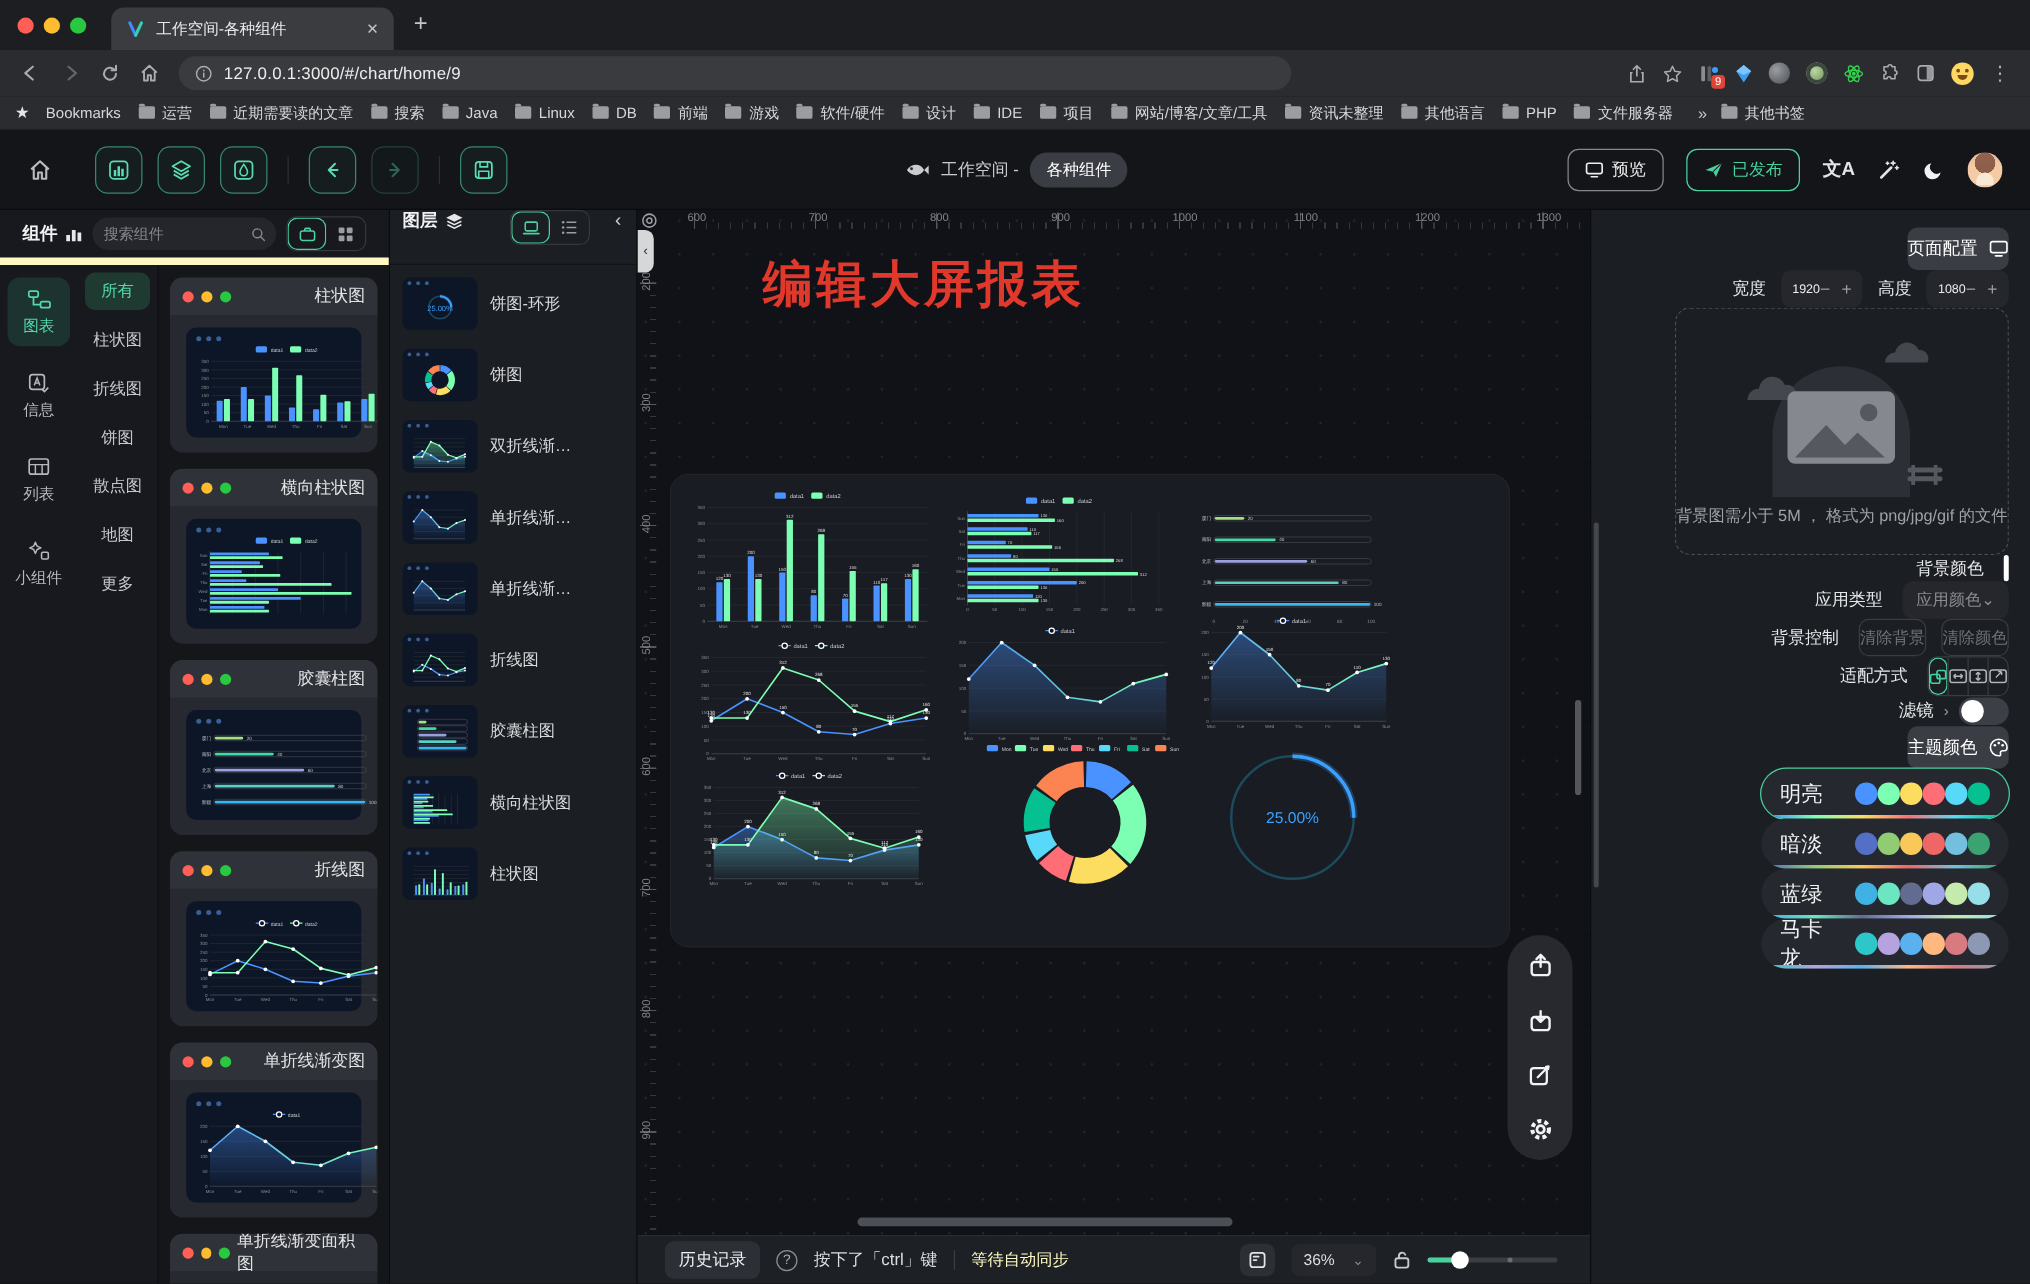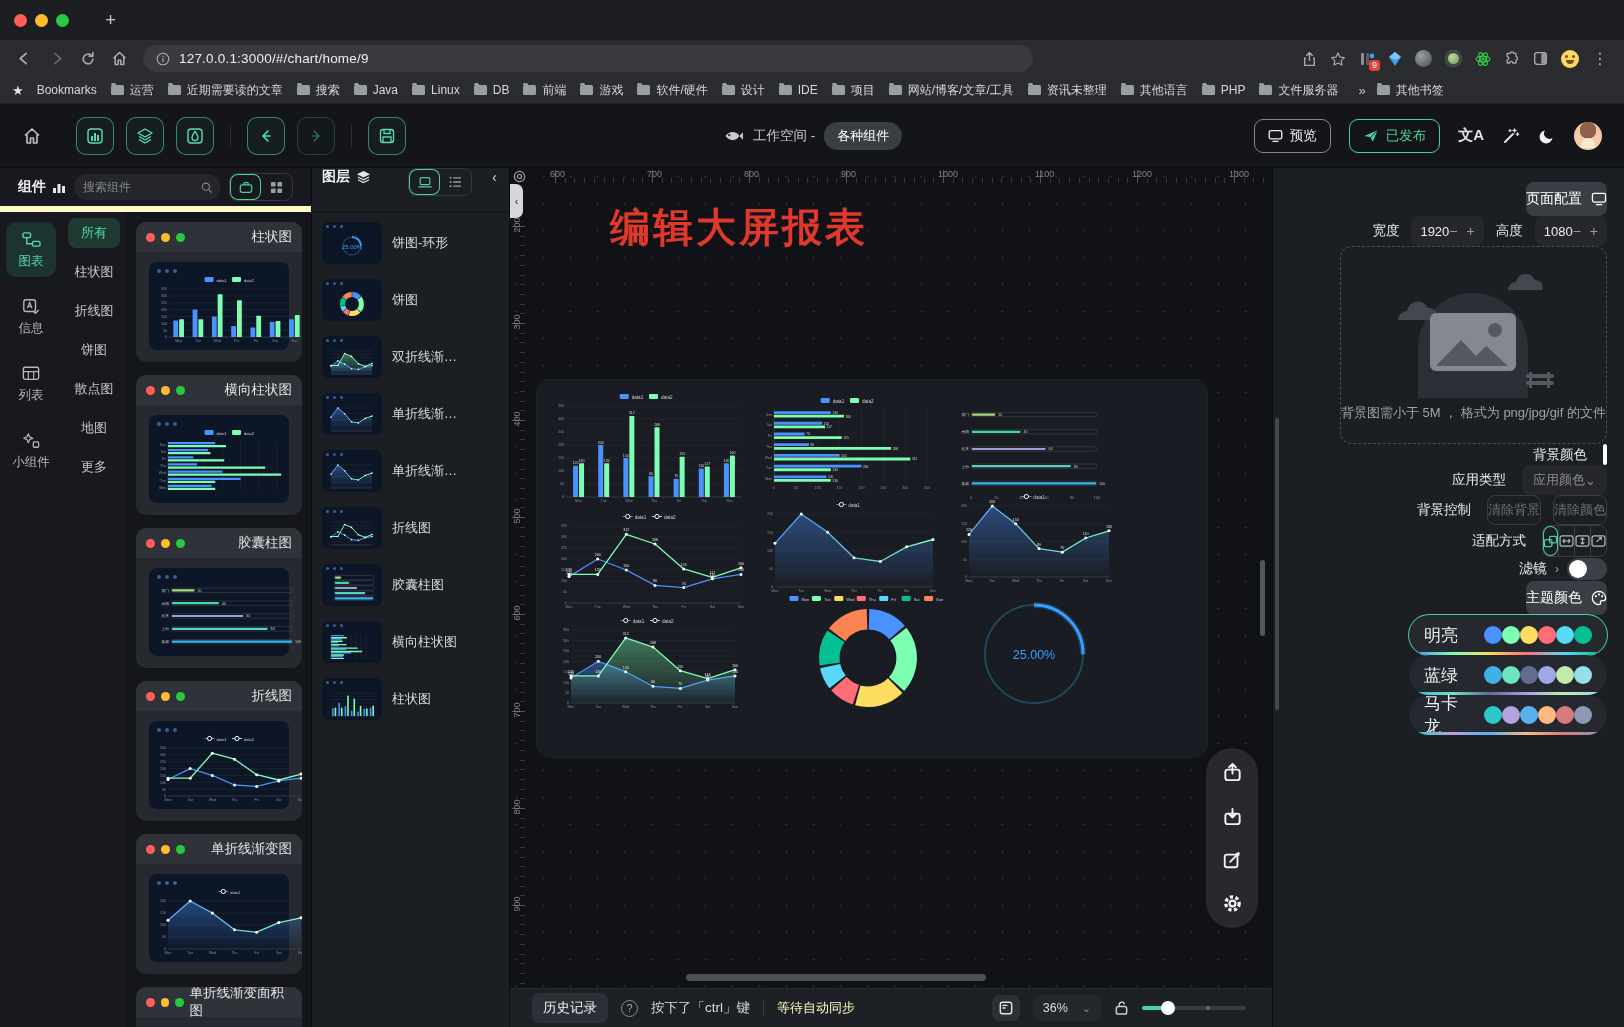--- a/index.html
+++ b/index.html
@@ -124,21 +124,21 @@
   .slider .knob { position:absolute; left:19px; top:-5px; width:14px; height:14px; background:#fff; border-radius:50%; }
   .slider .detent { position:absolute; left:64px; top:0; width:4px; height:4px; background:#6a6d72; border-radius:50%; }
 
   
   .right-panel { width:352px; background:#1b1e23; border-left:1px solid #0b0c0e; padding:14px 17px 0; display:flex; flex-direction:column; position:relative; overflow:hidden;align-items:flex-end; }
   .rp-scroll { position:absolute; left:2px; top:250px; width:4px; height:292px; background:#44474d; border-radius:2px; }
   .panel-btn { background:#3a3d43; border-radius:8px; height:34px; display:flex; align-items:center; justify-content:center; gap:9px; font-size:14px; color:#fff; flex:none; }
   .dims { display:flex; align-items:center; gap:12px; }
   .dim-label { font-size:13.5px; color:#e6e7e9; flex:none; }
   .stepper { flex:1; height:30px; background:#25272c; border-radius:8px; display:flex; align-items:center; padding:0 9px; min-width:0; }
-  .stepper .val { font-size:13px; color:#eceded; }
+  .stepper .val { font-size:10px; color:#eceded; }
   .stepper .ops { margin-left:auto; color:#9a9da2; font-size:14px; display:flex; gap:9px; }
   .upload { border:1px dashed #4b4e54; border-radius:12px; height:198px; display:flex; flex-direction:column; align-items:center; justify-content:center; gap:6px; }
   .upload-hint { color:#9fa2a7; font-size:13px; }
   .cfg-row { display:flex; align-items:center; gap:12px; }
   .cfg-label { width:58px; font-size:13.5px; color:#e6e7e9; flex:none; }
   .checker { flex:1; height:21px; border-radius:11px; border:2px solid #fff; background-image:conic-gradient(#c9c9c9 25%,#ffffff 0 50%,#c9c9c9 0 75%,#ffffff 0); background-size:12px 12px; }
   .select { flex:1; height:30px; background:#25272c; border-radius:8px; display:flex; align-items:center; padding:0 11px; color:#8a8d92; font-size:13px; }
   .select .chev { margin-left:auto; color:#8a8d92; }
   .ghostbtn { flex:1; height:30px; border:1px solid #393c41; border-radius:8px; display:grid; place-items:center; color:#6e7176; font-size:13px; }
   .seg { flex:1; display:flex; border:1px solid #393c41; border-radius:8px; }
@@ -158,20 +158,28 @@
 </style>
 </head>
 <body>
 
 <div>
   <div class="tabstrip">
     <div class="traffic">
       <span class="tl r"></span>
       <span class="tl y"></span>
       <span class="tl g"></span>
+    </div>
+    <div class="tab">
+      <svg width="15" height="15" viewBox="0 0 16 16">
+        <path d="M3 2.5 L8 13" stroke="#3f8cff" stroke-width="2.6" fill="none" stroke-linecap="round"></path>
+        <path d="M13 2.5 L8 13" stroke="#35d0b0" stroke-width="2.6" fill="none" stroke-linecap="round"></path>
+      </svg>
+      <span>工作空间-各种组件</span>
+      <span class="close">✕</span>
     </div>
     <span class="newtab">+</span>
   </div>
 
   <div class="navbar">
     <span class="navbtn">
       <svg width="17" height="17" viewBox="0 0 20 20">
           <path d="M12 4 L5 10 L12 16" stroke="currentColor" stroke-width="2" fill="none" stroke-linecap="round" stroke-linejoin="round"></path>
         </svg>
       </span>
@@ -1716,20 +1724,32 @@
           <i class="tdot" style="background: rgb(73, 146, 255);"></i>
           <i class="tdot" style="background: rgb(124, 255, 178);"></i>
           <i class="tdot" style="background: rgb(253, 221, 96);"></i>
           <i class="tdot" style="background: rgb(255, 110, 118);"></i>
           <i class="tdot" style="background: rgb(88, 217, 249);"></i>
           <i class="tdot" style="background: rgb(5, 192, 145);"></i>
         </span>
       <span class="theme-underline" style="background: linear-gradient(90deg, rgb(73, 146, 255), rgb(124, 255, 178), rgb(253, 221, 96), rgb(255, 110, 118), rgb(88, 217, 249), rgb(5, 192, 145));"></span>
     </div>
     <div class="theme-row">
+      <span class="theme-name">暗淡</span>
+      <span class="theme-dots">
+          <i class="tdot" style="background: rgb(84, 112, 198);"></i>
+          <i class="tdot" style="background: rgb(145, 204, 117);"></i>
+          <i class="tdot" style="background: rgb(250, 200, 88);"></i>
+          <i class="tdot" style="background: rgb(238, 102, 102);"></i>
+          <i class="tdot" style="background: rgb(115, 192, 222);"></i>
+          <i class="tdot" style="background: rgb(59, 162, 114);"></i>
+        </span>
+      <span class="theme-underline" style="background: linear-gradient(90deg, rgb(84, 112, 198), rgb(145, 204, 117), rgb(250, 200, 88), rgb(238, 102, 102), rgb(115, 192, 222), rgb(59, 162, 114));"></span>
+    </div>
+    <div class="theme-row">
       <span class="theme-name">蓝绿</span>
       <span class="theme-dots">
           <i class="tdot" style="background: rgb(63, 177, 227);"></i>
           <i class="tdot" style="background: rgb(107, 230, 193);"></i>
           <i class="tdot" style="background: rgb(98, 108, 145);"></i>
           <i class="tdot" style="background: rgb(160, 167, 230);"></i>
           <i class="tdot" style="background: rgb(196, 235, 173);"></i>
           <i class="tdot" style="background: rgb(150, 222, 232);"></i>
         </span>
       <span class="theme-underline" style="background: linear-gradient(90deg, rgb(63, 177, 227), rgb(107, 230, 193), rgb(98, 108, 145), rgb(160, 167, 230), rgb(196, 235, 173), rgb(150, 222, 232));"></span>

